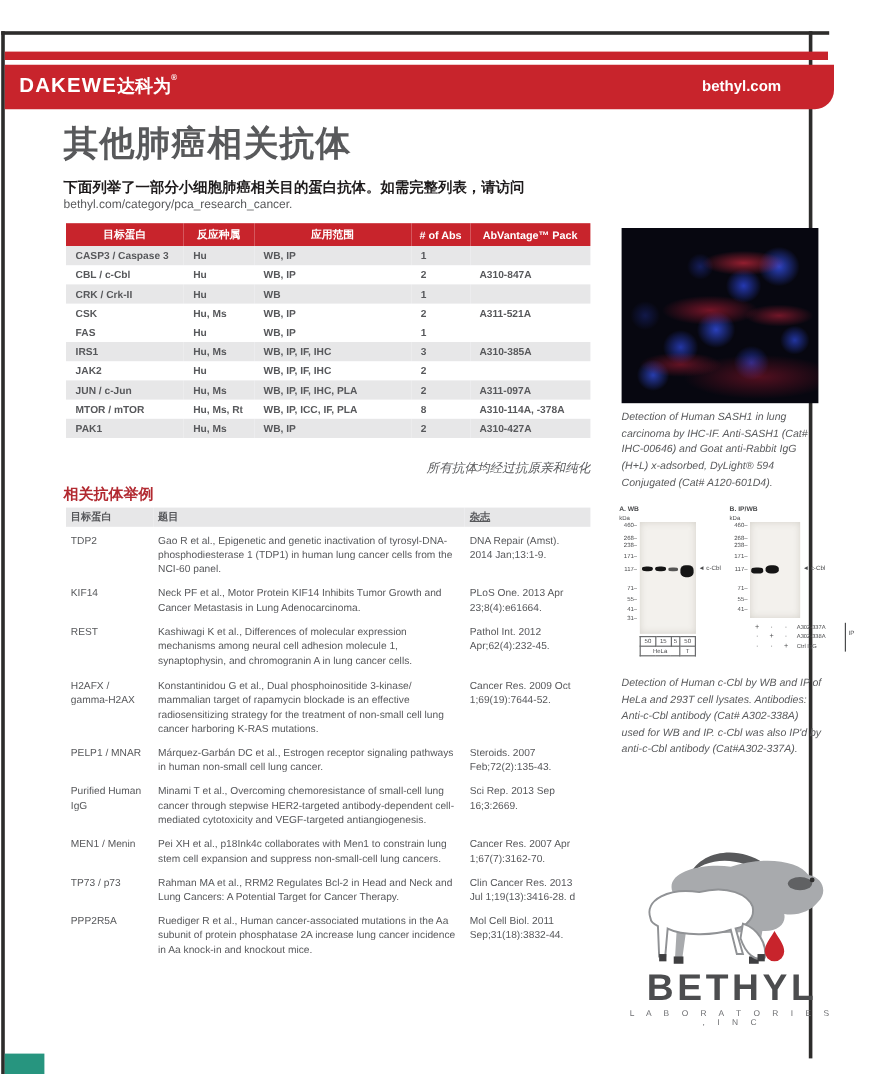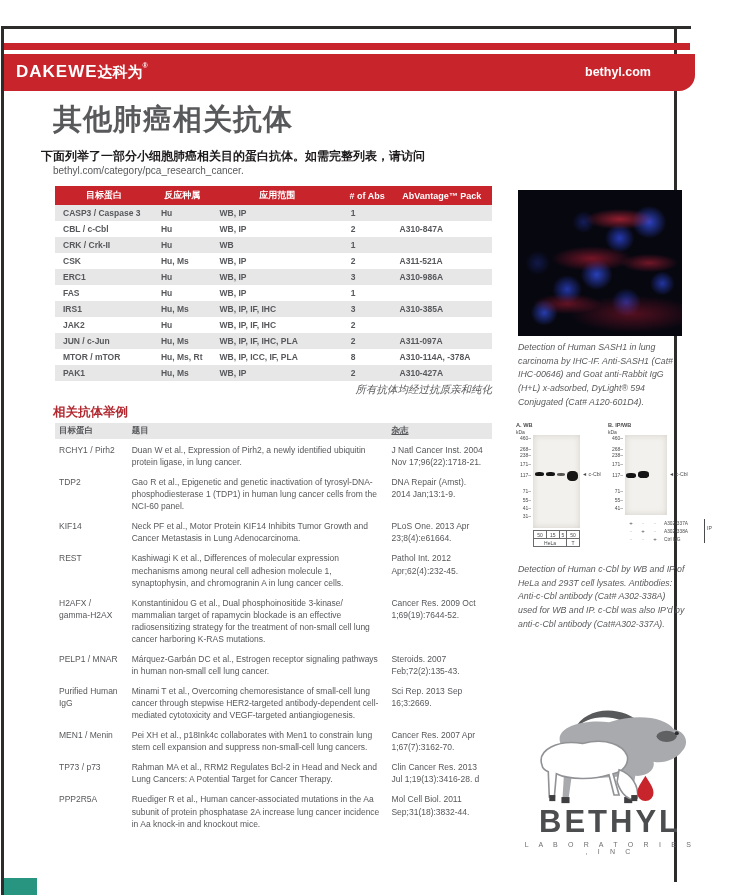--- a/index.html
+++ b/index.html
@@ -14,21 +14,21 @@
   
   .redbar-thin{position:absolute;left:4px;top:43px;width:686px;height:7px;background:#c8242c;}
   .redbar-main{position:absolute;left:4px;top:54px;width:691px;height:37px;background:#c8242c;border-bottom-right-radius:16px;}
   .brand{position:absolute;left:12px;top:8px;color:#fff;font-weight:bold;font-size:17px;letter-spacing:1px;}
   .brand .cn{font-size:15px;letter-spacing:0;}
   .brand .reg{font-size:7px;vertical-align:top;}
   .site{position:absolute;right:44px;top:11px;color:#fff;font-weight:bold;font-size:12.5px;}
 
   
   .page-title{position:absolute;left:53px;top:100px;font-size:29px;font-weight:bold;color:#58595b;letter-spacing:1px;}
-  .intro-bold{position:absolute;left:41px;top:148px;width:460px;font-size:12px;font-weight:bold;color:#1d1a1b;}
+  .intro-bold{position:absolute;left:53px;top:148px;width:460px;font-size:12px;font-weight:bold;color:#1d1a1b;}
   .intro-link{position:absolute;left:53px;top:165px;font-size:10px;color:#58595b;}
 
   
   .t1-wrap{position:absolute;left:55px;top:186px;width:437px;}
   table{border-collapse:collapse;width:100%;}
   .t1-wrap th{background:#c8242c;color:#fff;font-size:9px;height:17px;font-weight:bold;text-align:center;}
   .t1-wrap td{font-size:8.5px;font-weight:bold;color:#57585b;height:16px;padding:0 0 0 8px;}
   .t1-wrap tr.alt td{background:#e7e7e8;}
   .c1{width:98px;} .c2{width:58px;margin-top:36px;} .c3{width:133px;} .c4{width:48px;} .c5{width:100px;}
   .footnote{position:absolute;left:252px;top:383px;width:240px;text-align:right;font-size:10.5px;font-style:italic;color:#58595b;}
@@ -143,27 +143,20 @@
             <td>1</td>
             <td></td>
           </tr>
         <tr>
             <td>CSK</td>
             <td>Hu, Ms</td>
             <td>WB, IP</td>
             <td>2</td>
             <td>A311-521A</td>
           </tr>
-        <tr class="alt">
-            <td>ERC1</td>
-            <td>Hu</td>
-            <td>WB, IP</td>
-            <td>3</td>
-            <td>A310-986A</td>
-          </tr>
         <tr>
             <td>FAS</td>
             <td>Hu</td>
             <td>WB, IP</td>
             <td>1</td>
             <td></td>
           </tr>
         <tr class="alt">
             <td>IRS1</td>
             <td>Hu, Ms</td>
@@ -208,25 +201,20 @@
   <div class="t2-wrap">
     <table>
       <thead>
         <tr>
           <th class="t2c1">目标蛋白</th>
           <th class="t2c2">题目</th>
           <th class="t2c3">杂志</th>
         </tr>
       </thead>
       <tbody>
-        <tr>
-            <td>RCHY1 / Pirh2</td>
-            <td>Duan W et al., Expression of Pirh2, a newly identified ubiquitin protein ligase, in lung cancer.</td>
-            <td>J Natl Cancer Inst. 2004 Nov 17;96(22):1718-21.</td>
-          </tr>
         <tr>
             <td>TDP2</td>
             <td>Gao R et al., Epigenetic and genetic inactivation of tyrosyl-DNA-phosphodiesterase 1 (TDP1) in human lung cancer cells from the NCI-60 panel.</td>
             <td>DNA Repair (Amst). 2014 Jan;13:1-9.</td>
           </tr>
         <tr>
             <td>KIF14</td>
             <td>Neck PF et al., Motor Protein KIF14 Inhibits Tumor Growth and Cancer Metastasis in Lung Adenocarcinoma.</td>
             <td>PLoS One. 2013 Apr 23;8(4):e61664.</td>
           </tr>

